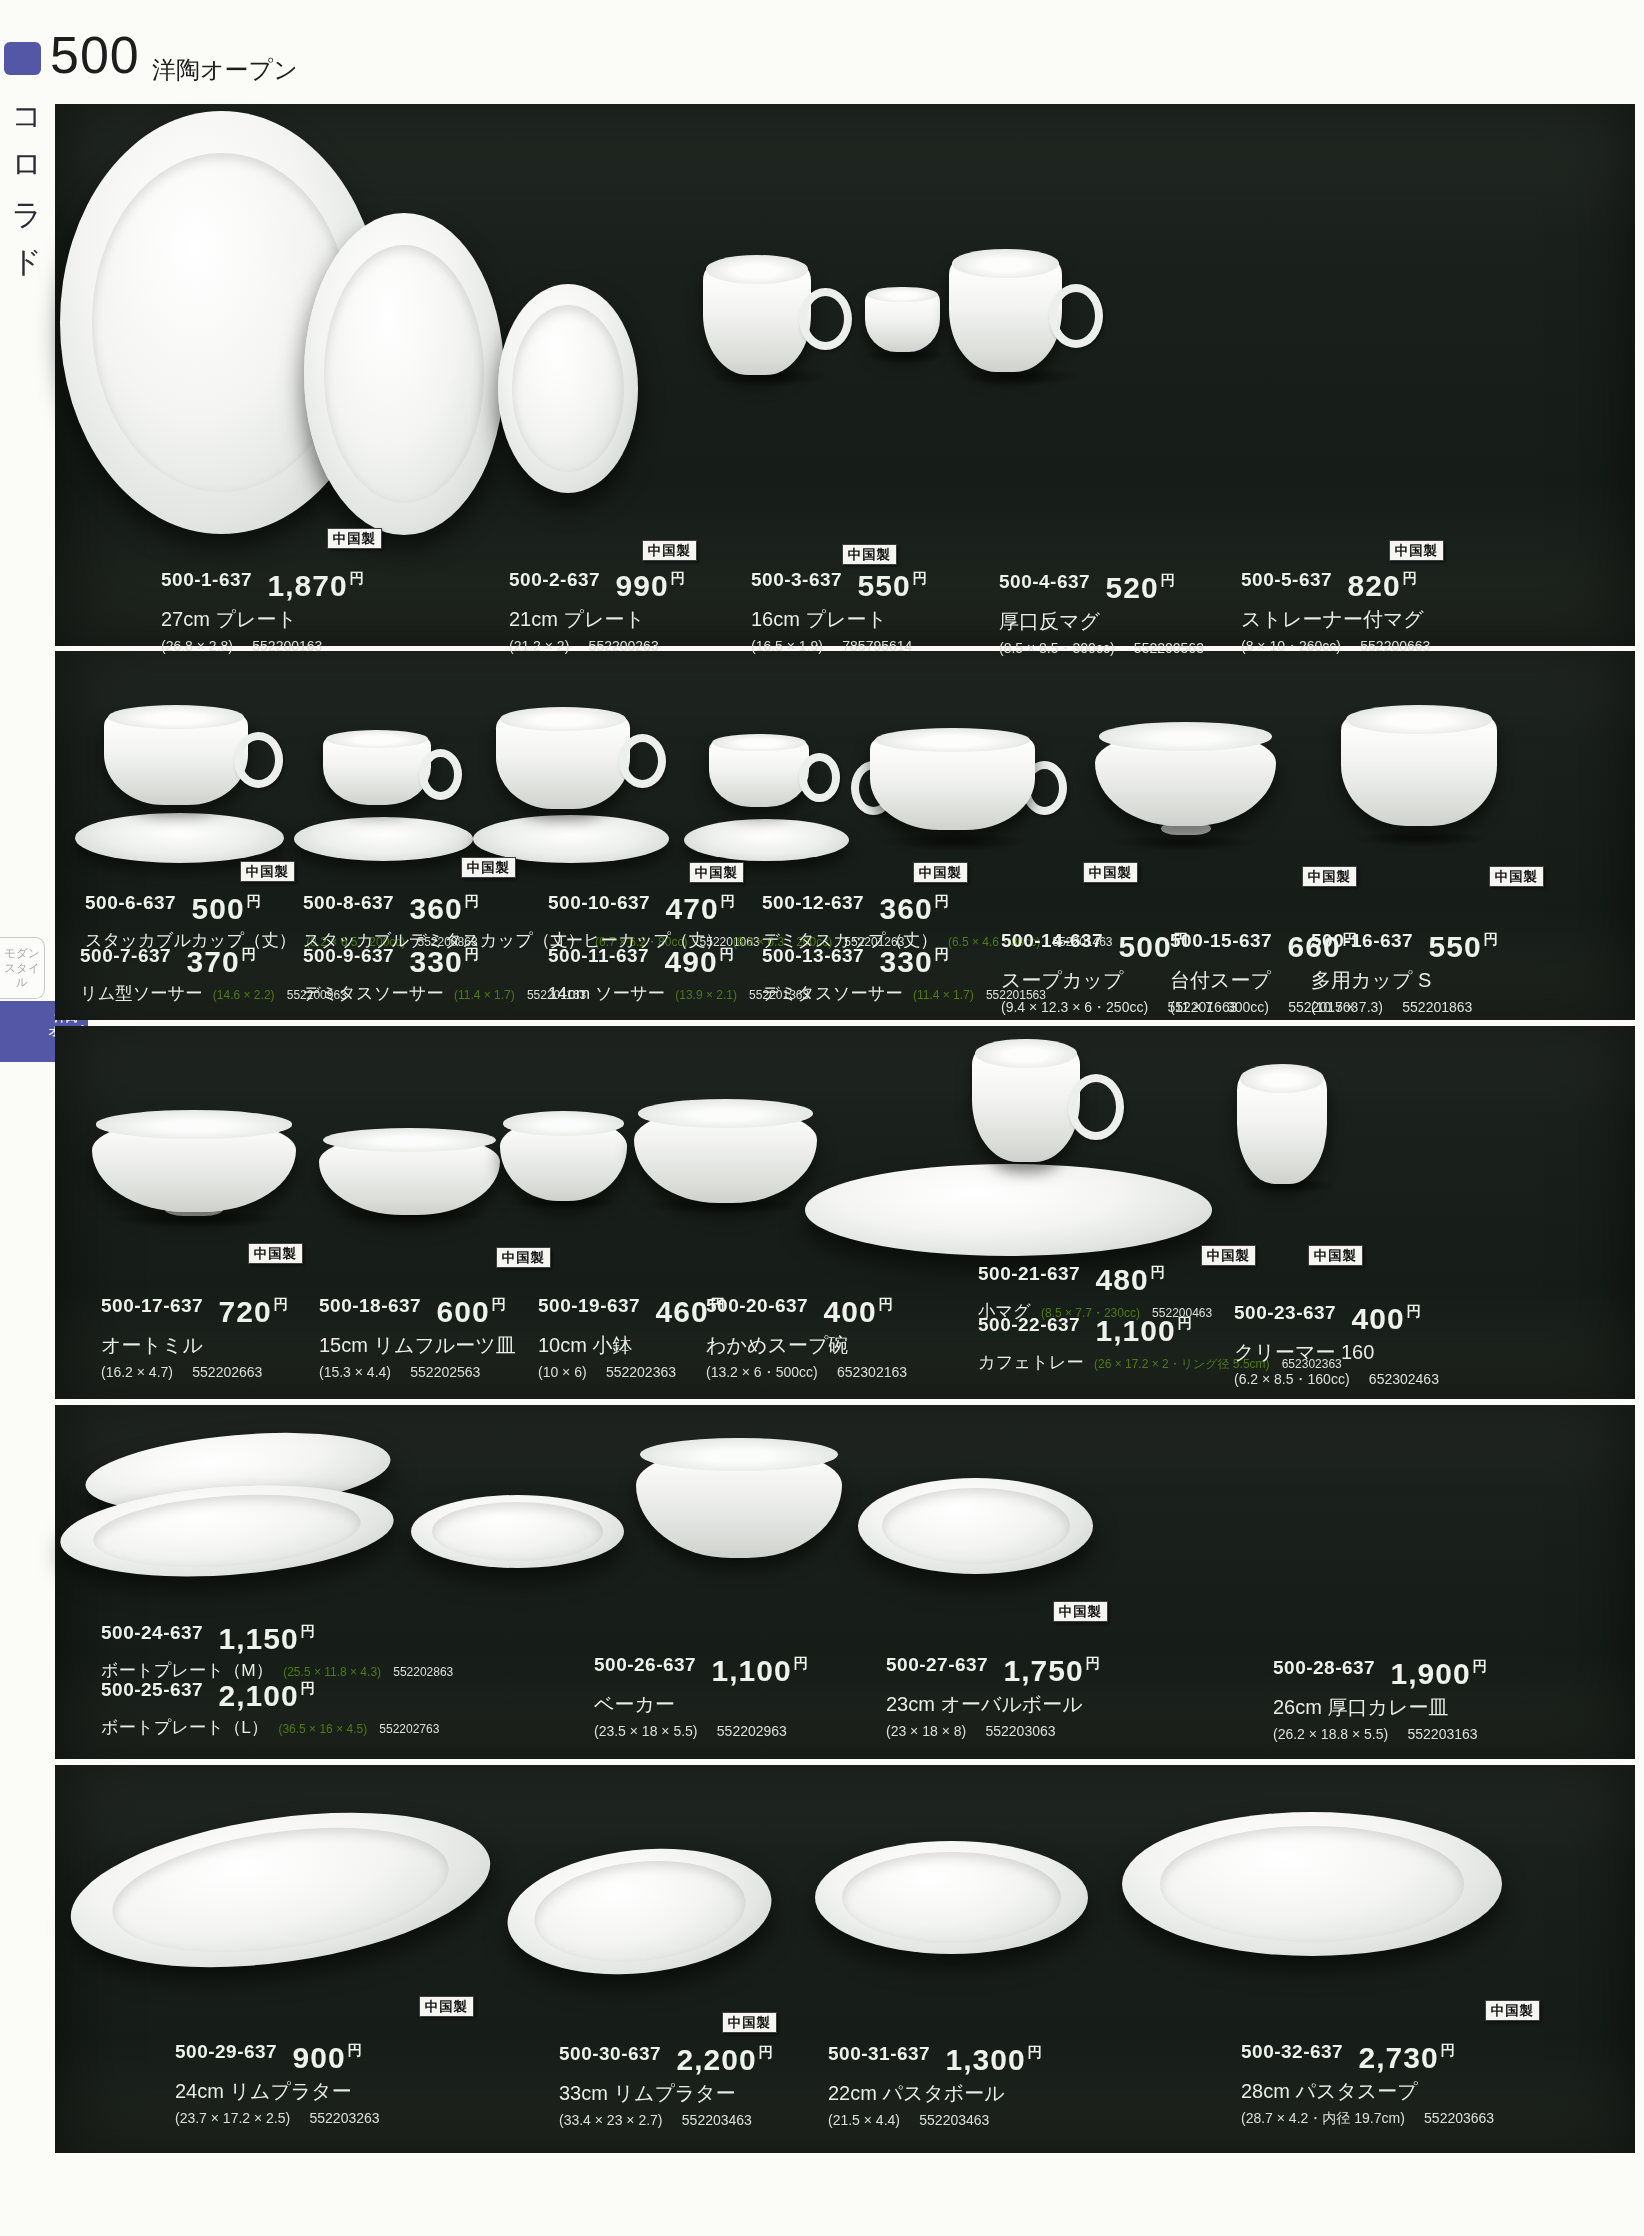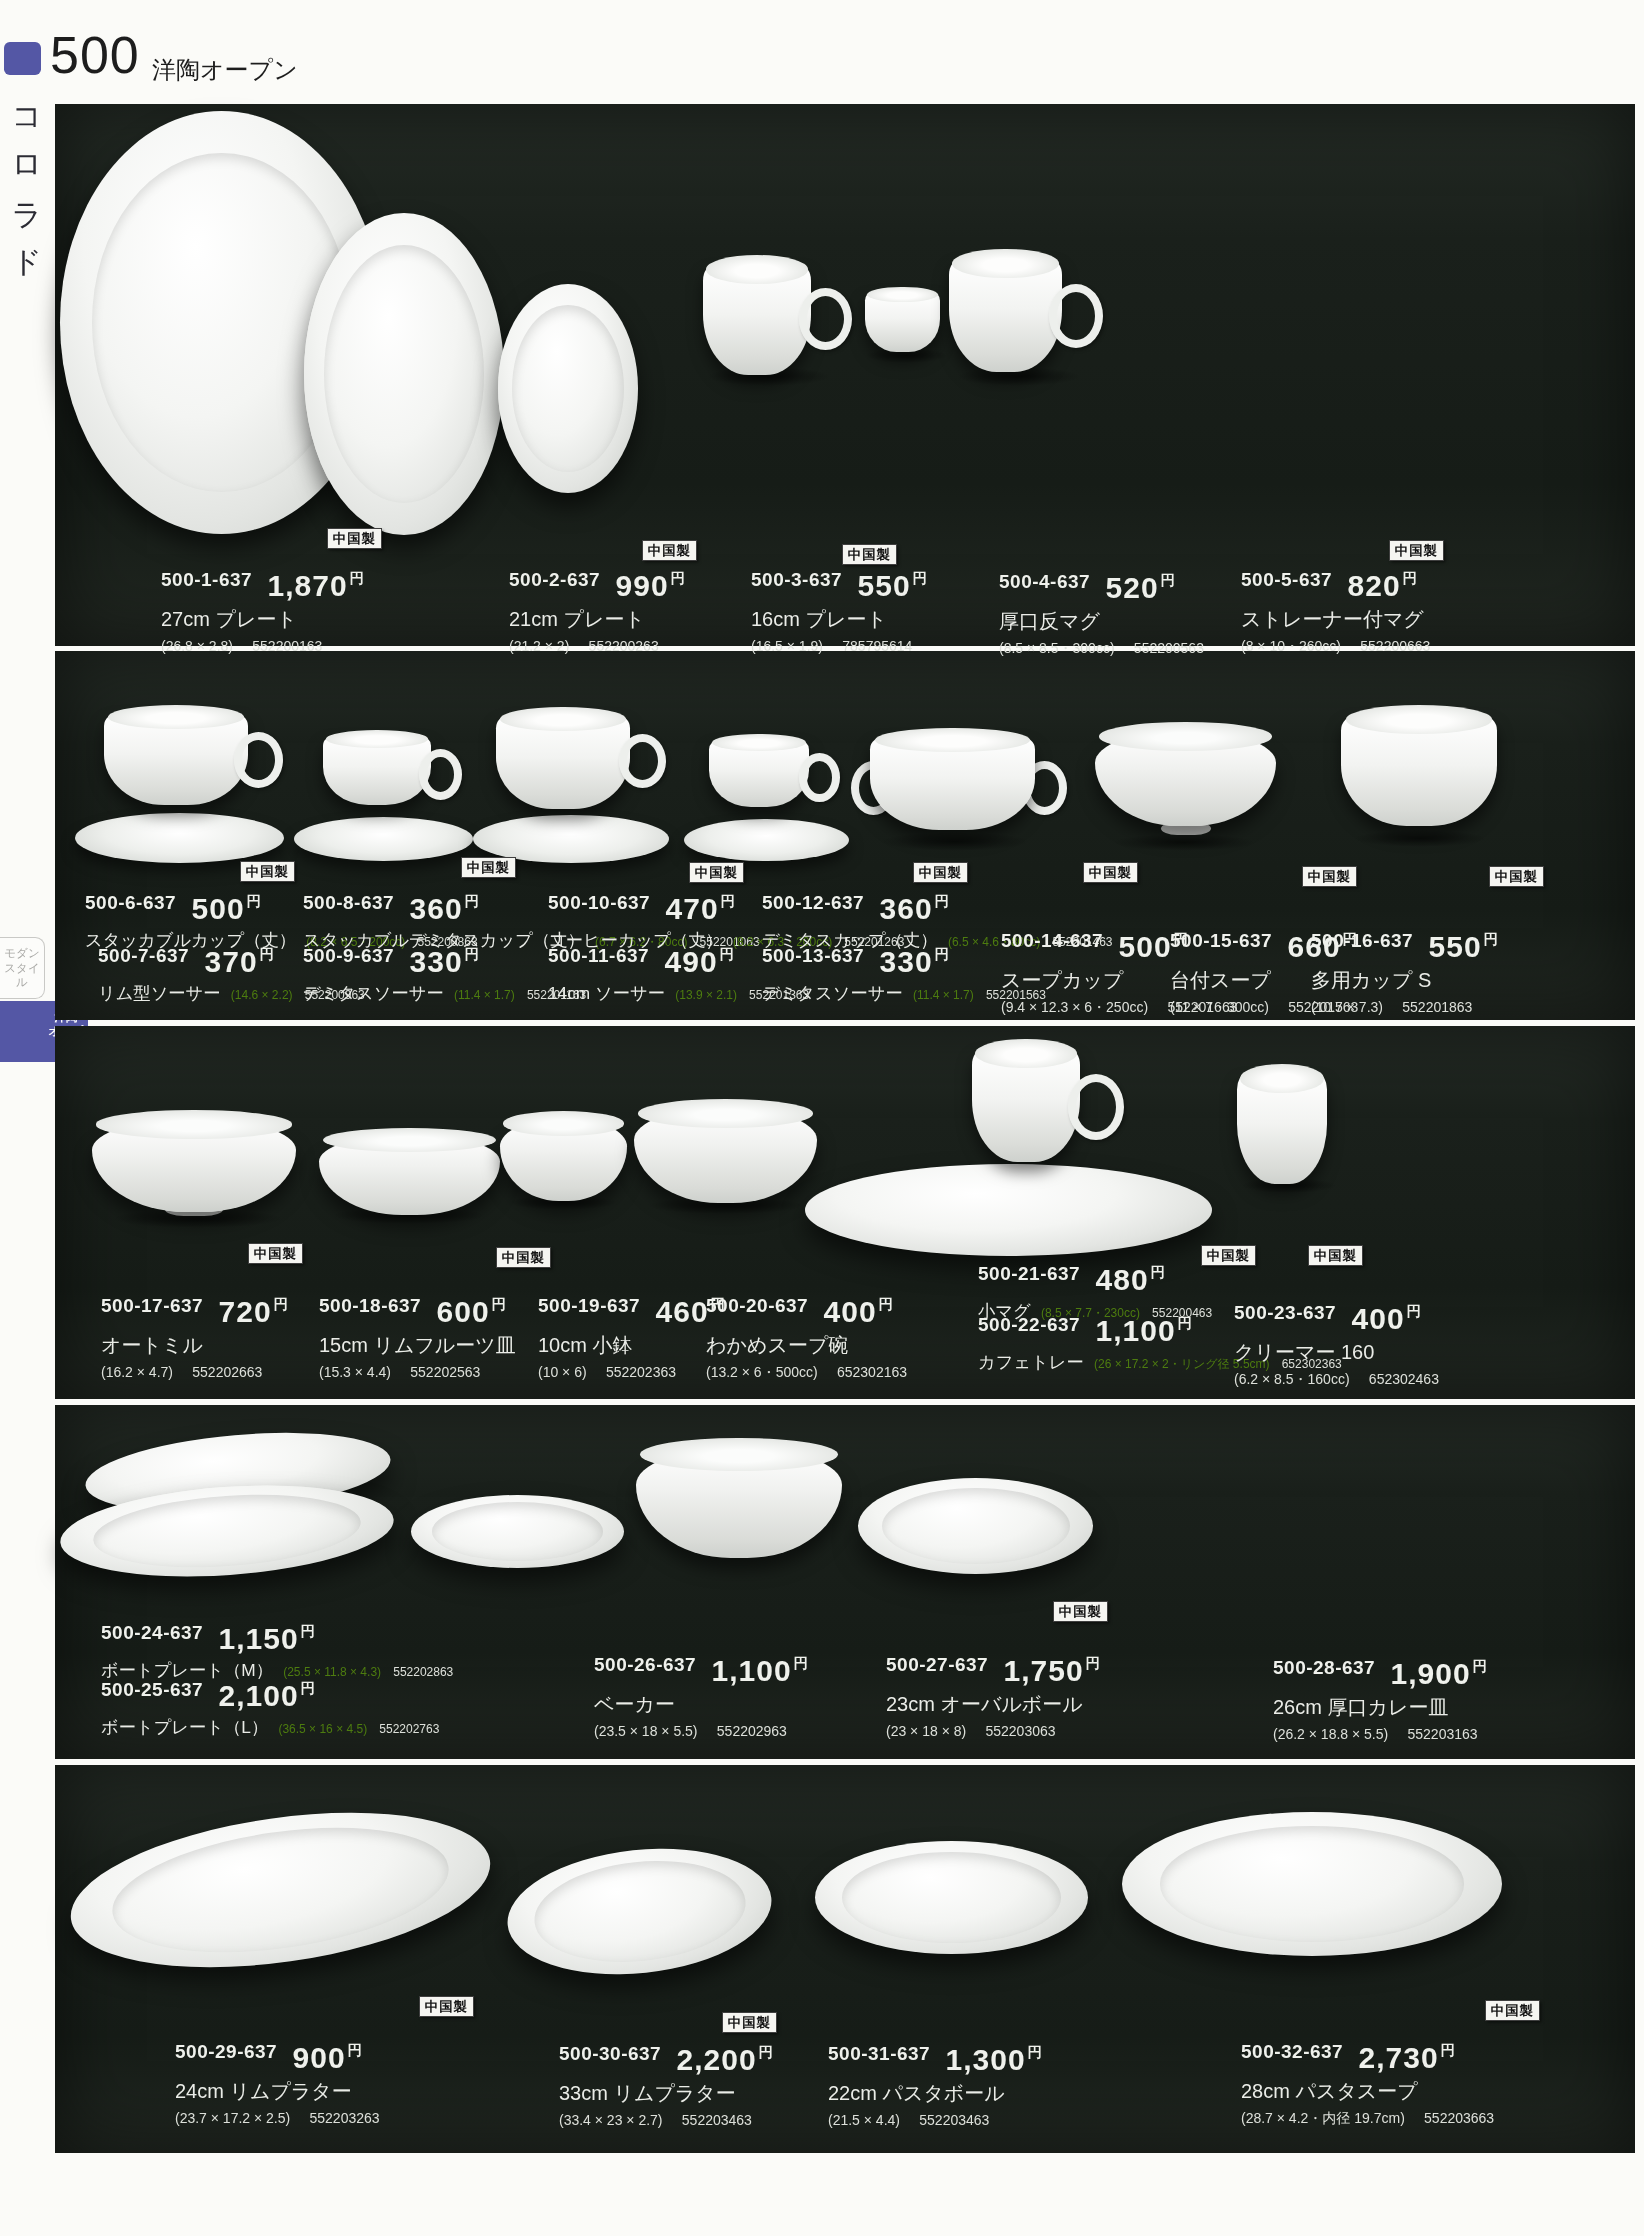--- a/index.html
+++ b/index.html
@@ -219,21 +219,21 @@
       <span class="code">500-6-637</span>
       <span class="price">500</span>
       <span class="yen">円</span>
     </div>
     <div class="nline">
       <span class="name-inline">スタッカブルカップ（丈）</span>
       <span class="size-inline">(8.2 × 6.5・200cc)</span>
       <span class="jan">552200863</span>
     </div>
   </div>
-  <div class="entry compact" style="left:98px;top:945px;">
+  <div class="entry compact" style="left:80px;top:945px;">
     <div class="l1">
       <span class="code">500-7-637</span>
       <span class="price">370</span>
       <span class="yen">円</span>
     </div>
     <div class="nline">
       <span class="name-inline">リム型ソーサー</span>
       <span class="size-inline">(14.6 × 2.2)</span>
       <span class="jan">552200963</span>
     </div>

